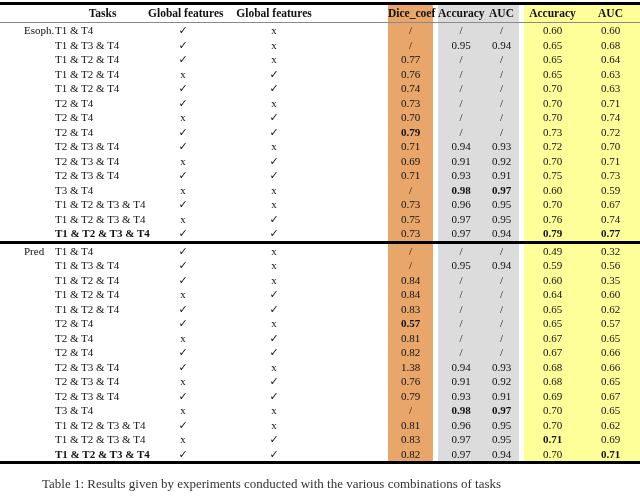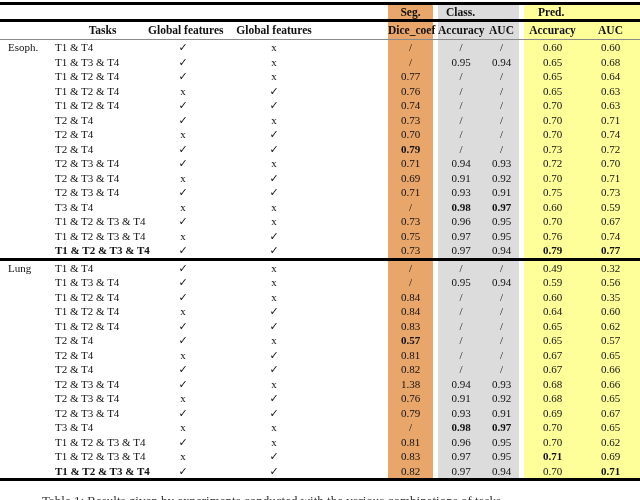--- a/index.html
+++ b/index.html
@@ -25,21 +25,21 @@
   tr.h2 td { height: 17px; line-height: 17px; border-bottom: 1px solid #8a8a8a; font-weight: bold; font-size: 11.5px; text-align: center; }
   tr.data-row td { height: 14.5px; line-height: 14.5px; font-size: 11px; }
   tr.sec-start td { border-top: 3px solid #000; }
   .bg-seg   { background: #E8A66A; }
   .bg-class { background: #DCDCDC; }
   .bg-pred  { background: #FFFF99; }
   .t-center { text-align: center; }
   .t-left-pad { text-align: left; padding-left: 7px; margin-top: 35px; }
   .h-class-label { text-align: left; padding-left: 8px; }
   .h-pred-label  { text-align: left; padding-left: 14px; }
-  .c-sec   { text-align: left; padding-left: 8px; font-size: 11px; }
+  .c-sec   { text-align: left; padding-left: 24px; font-size: 11px; }
   .c-tasks { text-align: left; padding-left: 5px; }
   .c-mid   { text-align: center; }
   .c-num   { text-align: center; }
   .b { font-weight: bold; }
   .caption {
     margin-top: 12px;
     padding-left: 42px;
     font-size: 13px;
     color: #333;
     white-space: nowrap;
@@ -60,28 +60,20 @@
         <col style="width:45px">
         <col style="width:5px">
         <col style="width:46px">
       <col style="width:35px">
         <col style="width:5px">
         <col style="width:57px">
         <col style="width:59px">
     </colgroup>
 
     <thead>
-      <tr class="h1">
-        <td colspan="5"></td>
-        <td class="bg-seg t-center">Seg.</td>
-        <td></td>
-        <td colspan="2" class="bg-class h-class-label">Class.</td>
-        <td></td>
-        <td colspan="2" class="bg-pred h-pred-label">Pred.</td>
-      </tr>
       <tr class="h2">
         <td></td>
         <td class="t-left-pad">Tasks</td>
         <td>Global features</td>
         <td>Global features</td>
         <td></td>
         <td class="bg-seg">Dice_coef</td>
         <td></td>
         <td class="bg-class">Accuracy</td>
         <td class="bg-class">AUC</td>
@@ -296,21 +288,21 @@
           <td></td>
           <td class="bg-seg c-num">0.73</td>
           <td></td>
           <td class="bg-class c-num">0.97</td>
           <td class="bg-class c-num">0.94</td>
           <td></td>
           <td class="bg-pred c-num b">0.79</td>
           <td class="bg-pred c-num b">0.77</td>
         </tr>
         <tr class="data-row sec-start">
-          <td class="c-sec">Lung</td>
+          <td class="c-sec">Pred</td>
           <td class="c-tasks">T1 &amp; T4</td>
           <td class="c-mid">✓</td>
           <td class="c-mid">x</td>
           <td></td>
           <td class="bg-seg c-num">/</td>
           <td></td>
           <td class="bg-class c-num">/</td>
           <td class="bg-class c-num">/</td>
           <td></td>
           <td class="bg-pred c-num">0.49</td>

